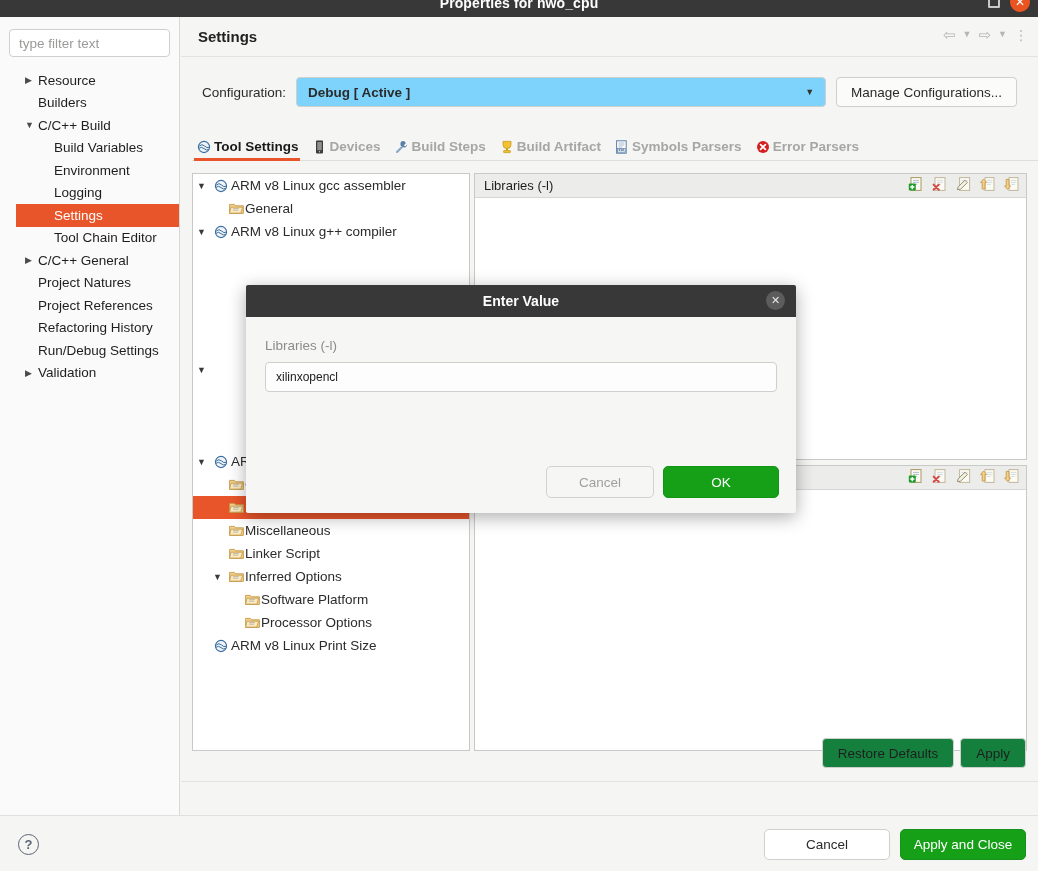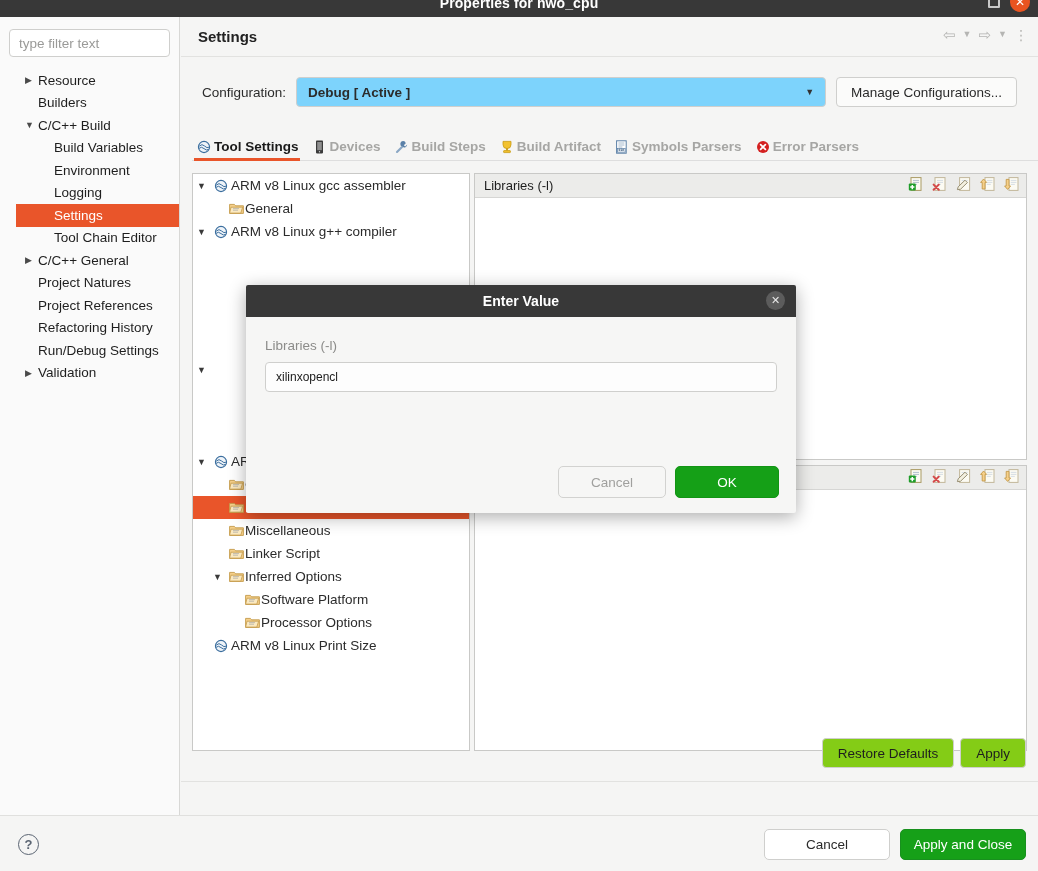--- a/index.html
+++ b/index.html
@@ -190,21 +190,21 @@
   .list-tools { display: flex; align-items: center; gap: 8px; }
   .list-body { flex: 1; background: #fff; }
 
   
   .row-restore {
     position: absolute; right: 12px; bottom: 47px;
     display: flex; gap: 6px;
   }
   .btn {
     height: 30px; border: 1px solid #cfcfcd; border-radius: 4px;
-    background: #84cc16;
+    background: #15803d;
     display: flex; align-items: center; justify-content: center;
     padding: 0 15px; font-size: 13.5px; color: #1e1e1e;
   }
   .sep-line {
     position: absolute; left: 0; right: 0; bottom: 33px;
     height: 1px; background: #e2e2e0;
   }
 
   
   .footer {
@@ -274,21 +274,21 @@
     display: flex; gap: 9px;
   }
   .mbtn-cancel {
     width: 108px; height: 32px;
     border: 1px solid #d2d2d0; border-radius: 5px;
     background: #f6f6f5; color: #a0a09e;
     display: flex; align-items: center; justify-content: center;
     font-size: 13.5px;
   }
   .mbtn-ok {
-    width: 104px; height: 32px;
+    width: 116px; height: 32px;
     border: 1px solid #129414; border-radius: 5px;
     background: #15a017; color: #fff;
     display: flex; align-items: center; justify-content: center;
     font-size: 13.5px;
   }
 </style>
 </head>
 <body>
 
 <div class="titlebar">

